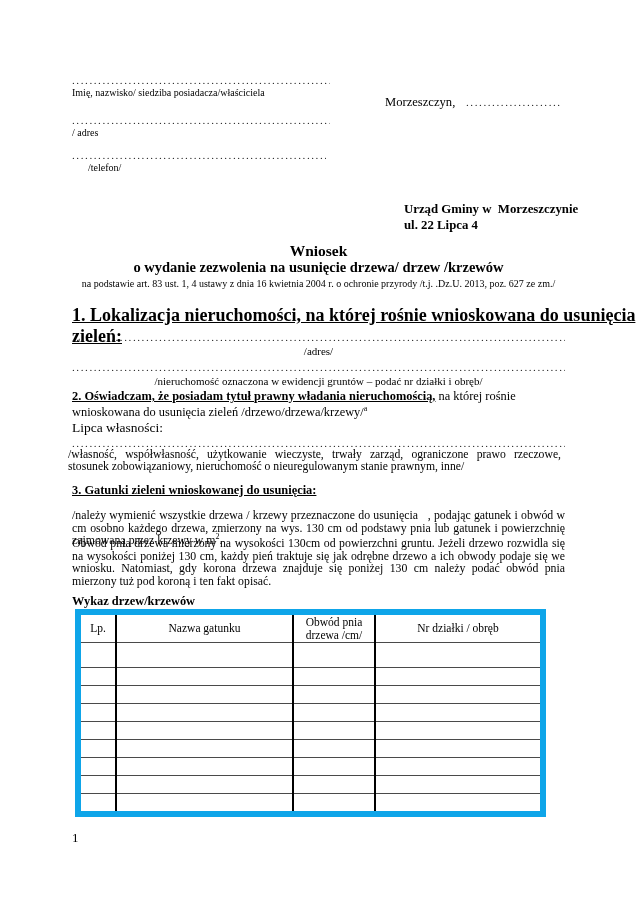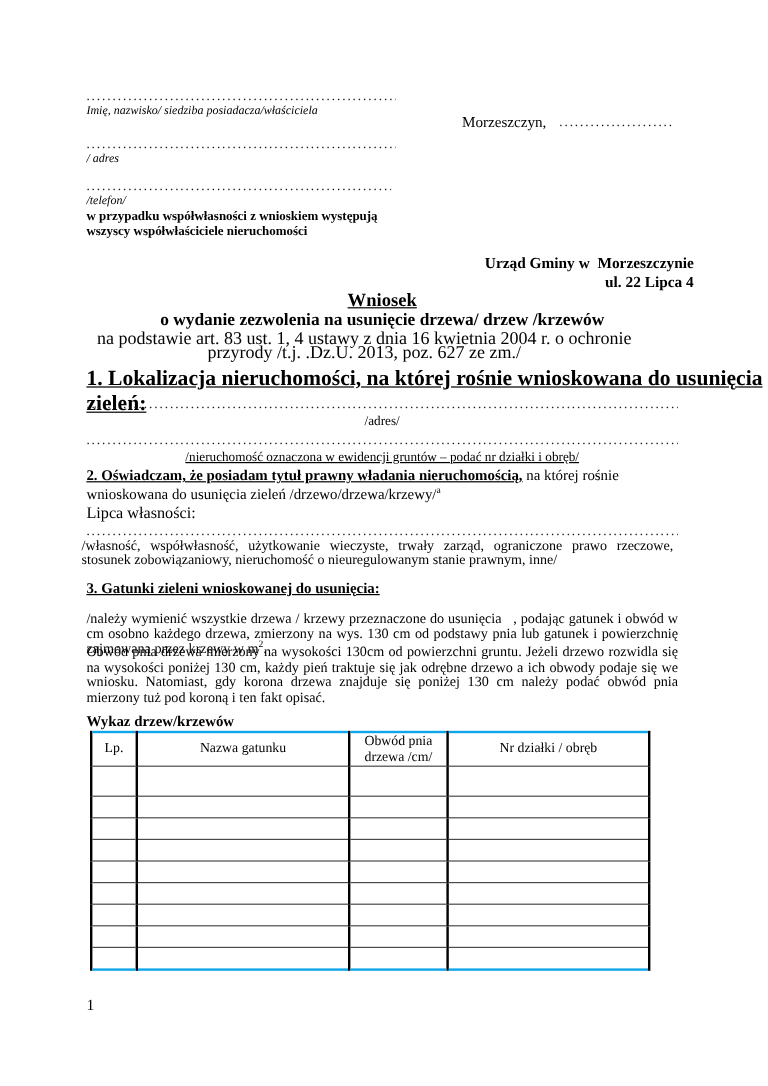--- a/index.html
+++ b/index.html
@@ -6,65 +6,65 @@
   .page {
     position:relative; width:640px; height:905px; background:#ffffff;
     color:#000; font-family:"Liberation Serif","DejaVu Serif",serif;
     overflow:hidden;
   }
   .abs { position:absolute; }
   .dots {
     white-space:nowrap; overflow:hidden; font-size:11px;
     letter-spacing:1.6px; line-height:12px; height:12px; color:#1c1c1c;
   }
-  .small  { font-size:10px;  line-height:11px;font-style:italic; }
+  .small  { font-size:10px;  line-height:11px; }
   .cap    { font-size:11px;  line-height:12px; }
   .body-t { font-size:12.4px; line-height:14px; }
   .bold   { font-weight:bold; }
   .center { text-align:center; }
   .just   { text-align:justify; }
   .underl { text-decoration:underline; }
   sup { font-size:8px; line-height:0; }
 
   #dots1   { left:72px;  top:74px;  width:258px; }
   #lbl1    { left:72px;  top:87px; }
   #place   { left:385px; top:95px;  font-size:12.6px; }
   #datedots{ left:466px; top:96px;  width:94px; }
   #dots2   { left:72px;  top:114px; width:258px; }
   #lbl2    { left:72px;  top:127px; }
   #dots3   { left:72px;  top:149px; width:254px; }
-  #lbl3    { left:72px;  top:162px; }
+  #lbl3    { left:88px;  top:162px; }
   #conote  { left:72px;  top:174px; font-size:10.8px; line-height:12.5px; font-weight:bold; }
-  #office  { left:404px; top:211px; font-size:12.8px; line-height:16px; font-weight:bold;text-align:right; }
-
-  #title    { left:72px; top:242px; width:493px; font-size:15.5px; font-weight:bold;text-decoration:underline; }
+  #office  { left:404px; top:201px; font-size:12.8px; line-height:16px; font-weight:bold; }
+
+  #title    { left:72px; top:242px; width:493px; font-size:15.5px; font-weight:bold; }
   #subtitle { left:72px; top:259px; width:493px; font-size:14.5px; font-weight:bold; }
-  #legal    { left:57px; top:278px; width:493px; font-size:15px; line-height:11px; }
+  #legal    { left:72px; top:278px; width:493px; font-size:10px; line-height:11px; }
 
   #s1h    { left:72px; top:305px; font-size:18px; }
   #fdots1 { left:72px; top:331px; width:493px; }
   #s1c1   { left:72px; top:345px; width:493px; }
   #fdots2 { left:72px; top:361px; width:493px; }
-  #s1c2   { left:72px; top:375px; width:493px;text-decoration:underline; }
+  #s1c2   { left:72px; top:375px; width:493px; }
 
   #s2l1   { left:72px; top:389px; white-space:nowrap; }
   #s2l2   { left:72px; top:405px; }
   #s2forma{ left:72px; top:420px; font-size:13.5px; }
   #fdots3 { left:72px; top:437px; width:493px; }
   #s2cap  { left:68px; top:449px; width:493px; font-size:11.7px; line-height:12.4px; }
 
   #s3h  { left:72px; top:483px; font-size:12.4px; }
   #s3p1 { left:72px; top:498px; width:493px; font-size:11.8px; line-height:12.7px;margin-top:11px; }
   #s3p2 { left:72px; top:537px; width:493px; font-size:11.8px; line-height:12.7px; }
 
   #tcap { left:72px; top:594px; font-size:12.4px; }
   #trees-table {
     left:75px; top:609px; width:465px; position:absolute;
     border-collapse:collapse; table-layout:fixed;
-    border:2px solid #0ea5e9;
+    border:6px solid #0ea5e9;
   }
   #trees-table th, #trees-table td {
     border-top:1px solid #4a4a4a; border-bottom:1px solid #4a4a4a;
     border-left:2px solid #000;   border-right:2px solid #000;
     padding:0 4px;
   }
   #trees-table th {
     font-weight:normal; font-size:11.5px; line-height:13px;
     text-align:center; vertical-align:middle; height:27px;
   }
@@ -83,24 +83,20 @@
 
   <div class="abs" id="place">Morzeszczyn,</div>
   <div class="abs dots" id="datedots">.............................................</div>
 
   <div class="abs dots" id="dots2">........................................................................................................................................................................................................</div>
   <div class="abs small" id="lbl2">/ adres</div>
 
   <div class="abs dots" id="dots3">........................................................................................................................................................................................................</div>
   <div class="abs small" id="lbl3">/telefon/</div>
 
-  <div class="abs" id="conote">
-    <div>w przypadku współwłasności z wnioskiem występują</div>
-    <div>wszyscy współwłaściciele nieruchomości</div>
-  </div>
 
   <div class="abs" id="office">
     <div>Urząd Gminy w&nbsp; Morzeszczynie</div>
     <div>ul. 22 Lipca 4</div>
   </div>
 
   <div class="abs center" id="title">Wniosek</div>
   <div class="abs center" id="subtitle">o wydanie zezwolenia na usunięcie drzewa/ drzew /krzewów</div>
   <div class="abs center" id="legal">na podstawie art. 83 ust. 1, 4 ustawy z dnia 16 kwietnia 2004 r. o ochronie przyrody /t.j. .Dz.U. 2013, poz. 627 ze zm./</div>
 

